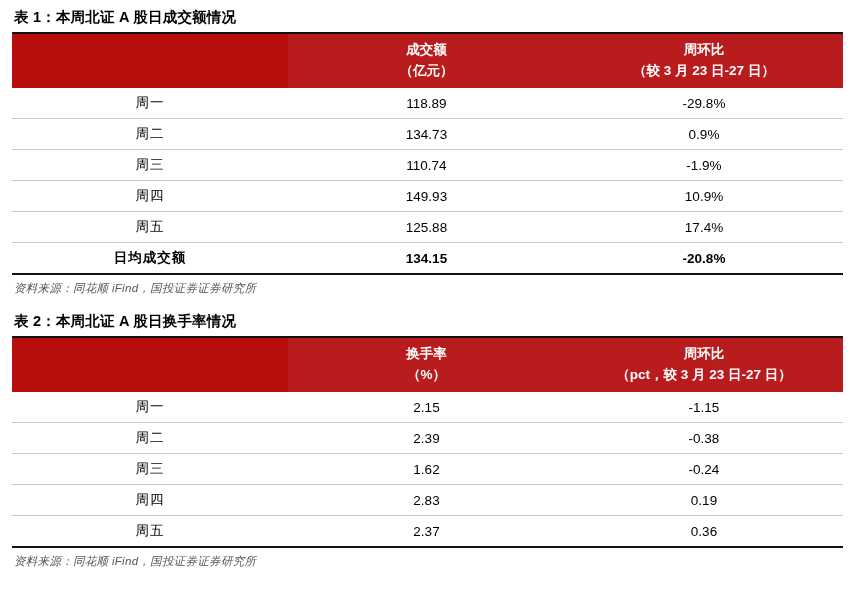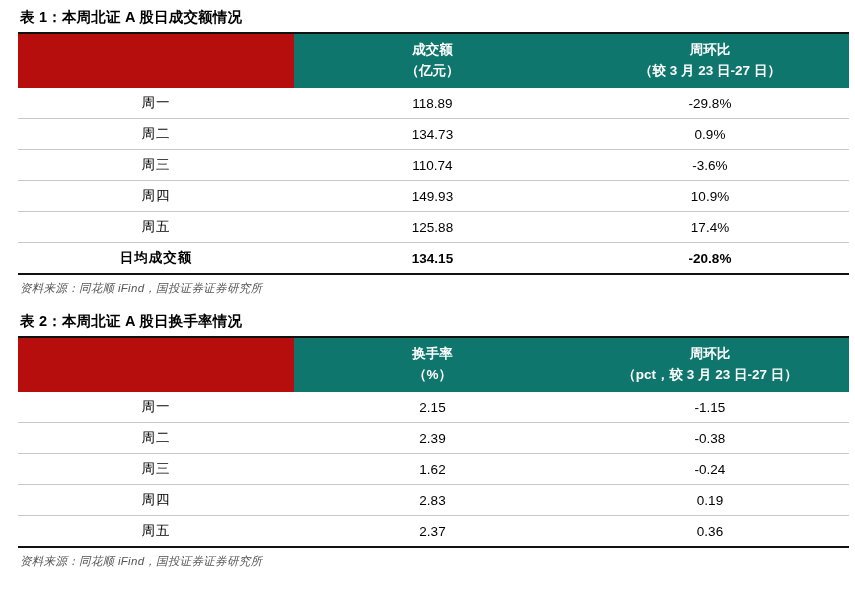--- a/index.html
+++ b/index.html
@@ -8,21 +8,21 @@
   }
   body {
     width: 855px;
     height: 600px;
     background: #ffffff;
     font-family: "Liberation Sans", sans-serif;
     color: #000000;
     overflow: hidden;
   }
   .page {
-    padding: 6px 12px 0 18px;
+    padding: 6px 12px 0 12px;
     box-sizing: border-box;
     width: 855px;
   }
   .table-block {
     margin-bottom: 14px;
   }
   .tbl-caption {
     font-size: 14.5px;
     font-weight: bold;
     color: #000;
@@ -32,21 +32,21 @@
   table.data {
     border-collapse: collapse;
     width: 831px;
     table-layout: fixed;
   }
   table.data th, table.data td {
     padding: 0;
     margin: 0;
   }
   .hdr-row th {
-    background: #0f766e;
+    background: #b91c1c;
     color: #ffffff;
     font-weight: bold;
     font-size: 13.5px;
     text-align: center;
     vertical-align: middle;
     height: 54px;
     line-height: 1.55;
   }
   .hdr-row th.blank {
     background: #b60d0d;
@@ -118,21 +118,21 @@
           <td>-29.8%</td>
         </tr>
         <tr class="body-row">
           <td class="label">周二</td>
           <td>134.73</td>
           <td>0.9%</td>
         </tr>
         <tr class="body-row">
           <td class="label">周三</td>
           <td>110.74</td>
-          <td>-3.6%</td>
+          <td>-1.9%</td>
         </tr>
         <tr class="body-row">
           <td class="label">周四</td>
           <td>149.93</td>
           <td>10.9%</td>
         </tr>
         <tr class="body-row">
           <td class="label">周五</td>
           <td>125.88</td>
           <td>17.4%</td>

